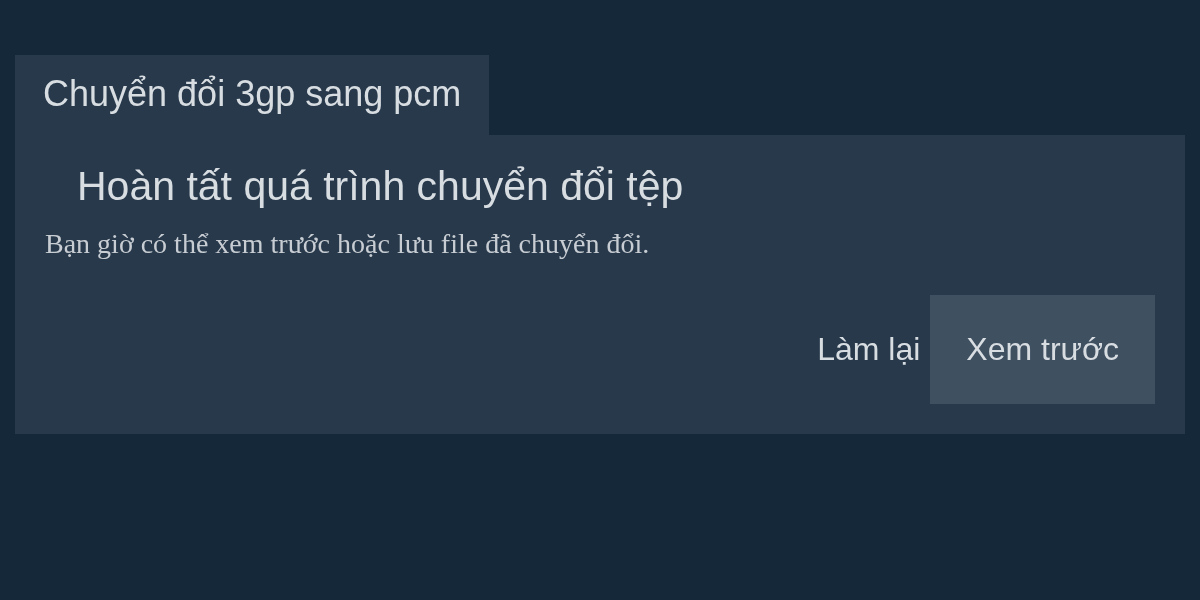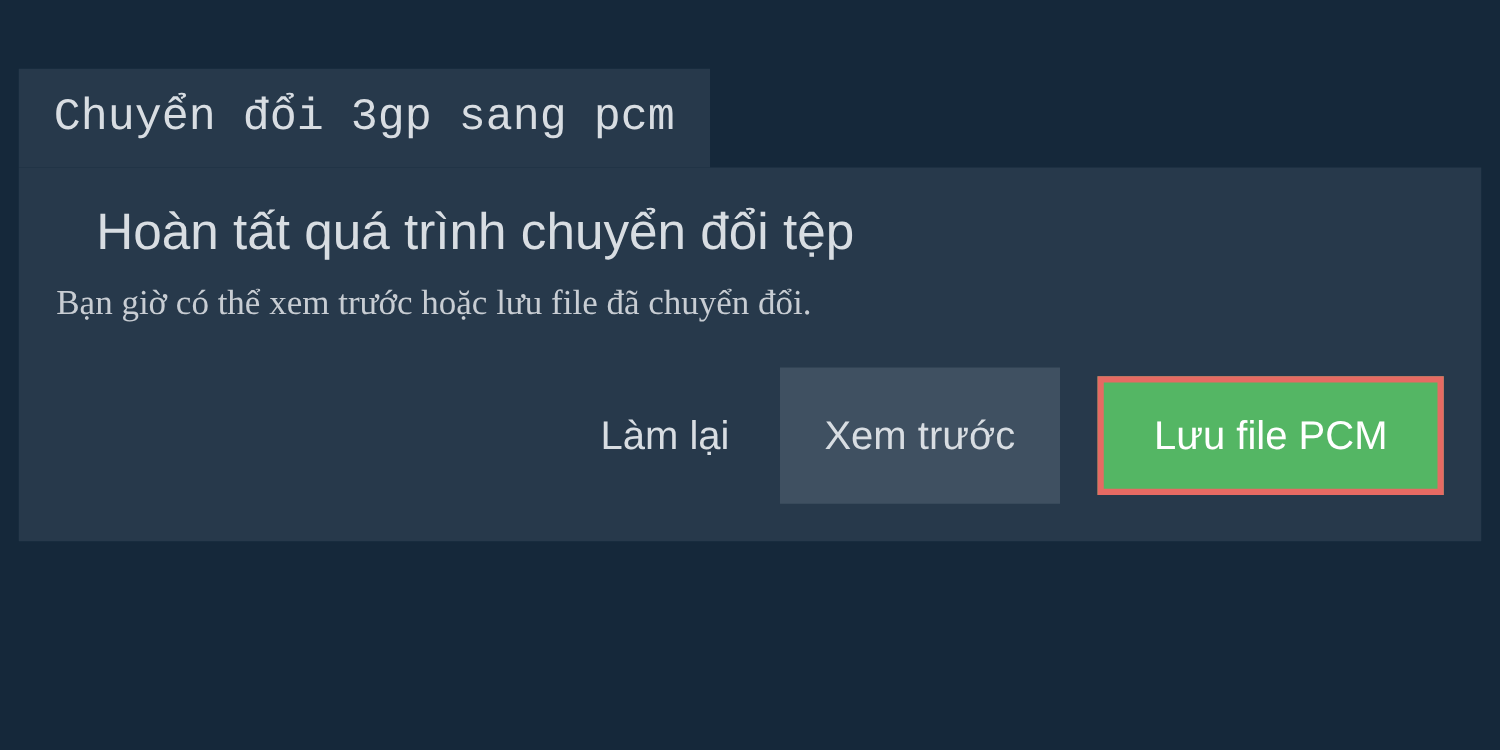--- a/index.html
+++ b/index.html
@@ -10,21 +10,20 @@
     body {
       background-color: #15283a;
       width: 1200px;
       height: 600px;
       font-family: 'Segoe UI', 'Helvetica Neue', Arial, sans-serif;
       overflow: hidden;
     }
     .tab-container {
       padding-top: 55px;
       padding-left: 15px;
-      font-family: Liberation Mono, monospace;
     }
     .tab {
       display: inline-block;
       background-color: #27394b;
       color: #d8dde2;
       font-size: 36px;
       font-weight: 300;
       padding: 18px 28px 20px 28px;
     }
     .content-panel {
@@ -44,21 +43,20 @@
       color: #c8cdd3;
       font-size: 28px;
       font-weight: 300;
       margin-bottom: 35px;
       font-family: Liberation Serif, serif;
     }
     .button-row {
       display: flex;
       justify-content: flex-end;
       align-items: center;
-      gap: 30px;
     }
     .link-button {
       color: #d8dde2;
       font-size: 32px;
       font-weight: 300;
       cursor: pointer;
       margin-right: 10px;
     }
     .secondary-button {
       background-color: #3f5061;
@@ -87,15 +85,14 @@
     <span>Chuyển đổi 3gp sang pcm</span>
   </div>
 </div>
 
 <div class="content-panel">
   <h1 class="heading">Hoàn tất quá trình chuyển đổi tệp</h1>
   <p class="description">Bạn giờ có thể xem trước hoặc lưu file đã chuyển đổi.</p>
   <div class="button-row">
     <span class="link-button">Làm lại</span>
     <button class="secondary-button">Xem trước</button>
-    <button class="primary-button">Lưu file PCM</button>
   </div>
 </div>
 
 </body></html>

